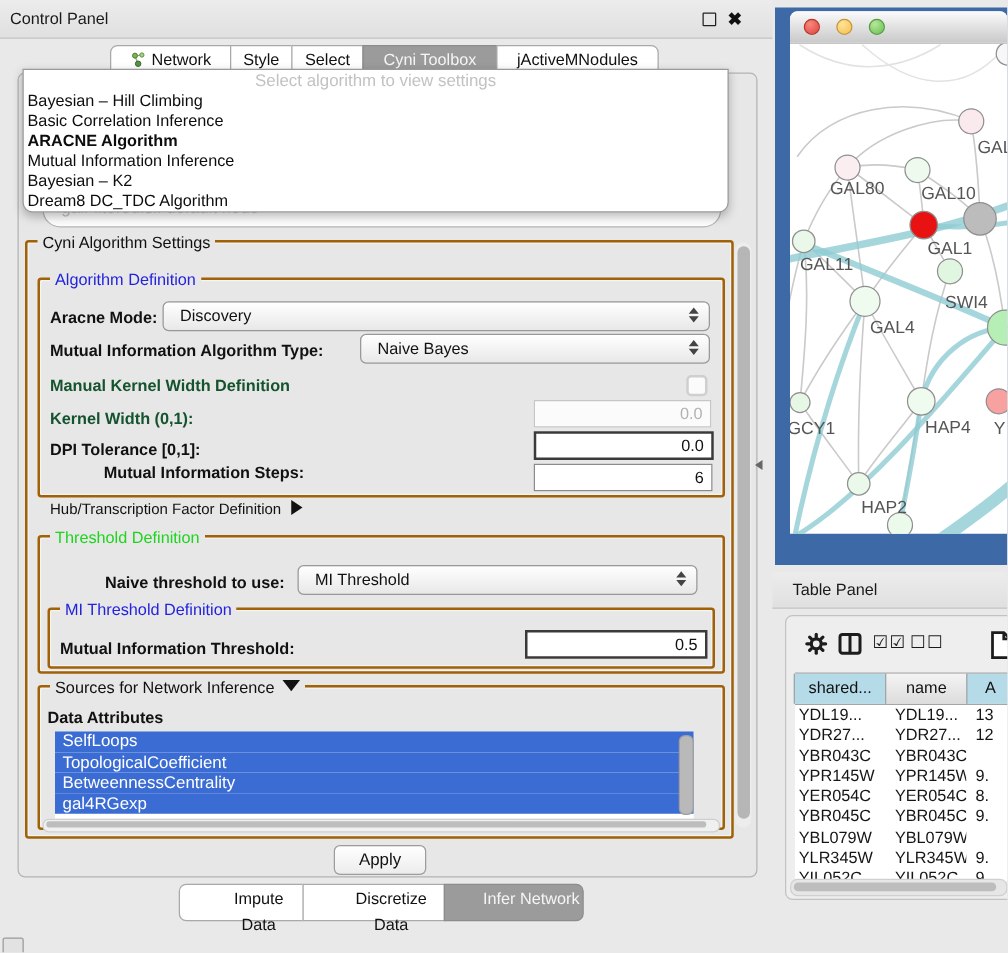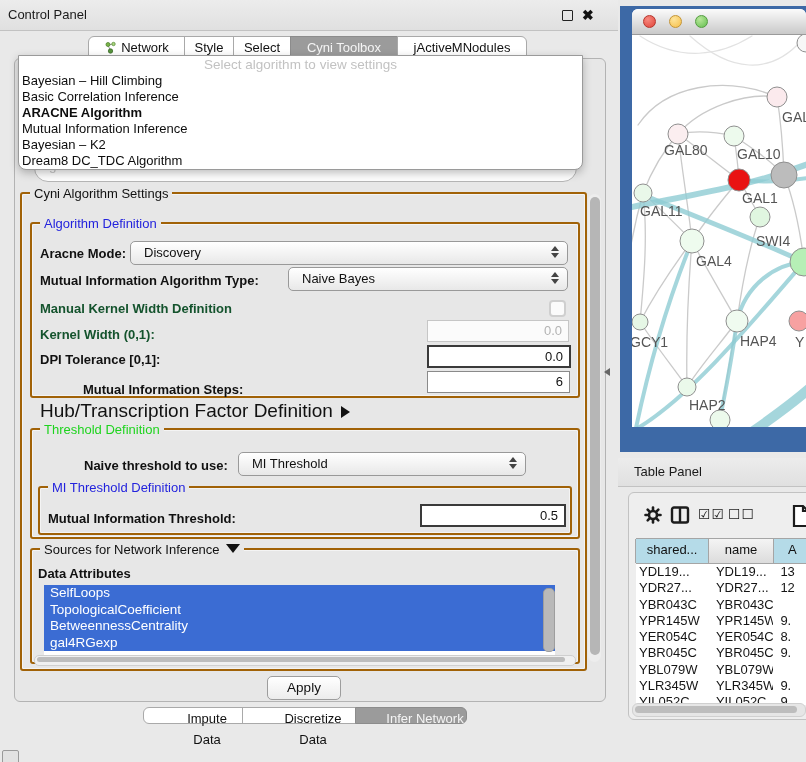--- a/index.html
+++ b/index.html
@@ -21,21 +21,21 @@
   
   .tab-panel{position:absolute;left:14px;top:58px;width:592px;height:644px;background:#e7e7e7;
       border:1px solid #b3b3b3;border-radius:6px;box-sizing:border-box;}
   
   .group{position:absolute;border:2px solid #a16207;border-radius:3px;box-shadow:inset 0 0 0 1px rgba(255,255,255,.55);}
   .gtitle{position:absolute;top:-8px;left:8px;background:#e7e7e7;padding:0 4px;font-size:13px;white-space:nowrap;}
   .gtitle.blue{color:#2323dd;}
   .gtitle.green{color:#1ed41e;}
   .lbl{position:absolute;font-weight:bold;font-size:13px;color:#111;white-space:nowrap;}
   .lbl.dis{color:#14532d;}
-  .plain{position:absolute;font-size:19px;color:#111;white-space:nowrap;text-align:center;}
+  .plain{position:absolute;font-size:12px;color:#111;white-space:nowrap;text-align:center;}
   
   .combo{position:absolute;background:linear-gradient(#ffffff,#e8e8e8);border:1px solid #999;
       border-radius:5px;font-size:13px;color:#111;box-sizing:border-box;}
   .combo .ctext{position:absolute;left:13px;top:0;line-height:22px;}
   .combo .arrows{position:absolute;right:8px;top:4px;width:8px;}
   .arr-up{width:0;height:0;border-left:4px solid transparent;border-right:4px solid transparent;border-bottom:5px solid #444;margin-bottom:2px;}
   .arr-dn{width:0;height:0;border-left:4px solid transparent;border-right:4px solid transparent;border-top:5px solid #444;}
   
   .field{position:absolute;background:#fff;border:1px solid #8a8a8a;font-size:13px;color:#111;
       text-align:right;padding:0 6px;line-height:20px;height:20px;box-sizing:content-box;}
@@ -50,21 +50,21 @@
   .attr-vscroll{position:absolute;left:543px;top:588px;width:10px;height:62px;border-radius:5px;background:#b9b9b9;border:1px solid #9e9e9e;}
   .src-hscroll{position:absolute;left:34px;top:655px;width:540px;height:9px;border-radius:5px;background:#f0f0f0;border:1px solid #cfcfcf;}
   .src-hthumb{position:absolute;left:2px;top:1px;width:528px;height:5px;border-radius:3px;background:#bdbdbd;}
   
   .cp-vscroll{position:absolute;left:588px;top:194px;width:13px;height:468px;background:#ededed;border-radius:7px;}
   .cp-vthumb{position:absolute;left:1.5px;top:3px;width:10px;height:458px;background:#b6b6b6;border-radius:6px;}
   
   .apply-btn{position:absolute;left:267px;top:676px;width:72px;height:22px;border:1px solid #9d9d9d;border-radius:5px;
       background:linear-gradient(#ffffff,#ececec);text-align:center;line-height:22px;font-size:13.5px;}
   
-  .btab{position:absolute;top:707px;height:17px;background:#fff;border:1px solid #a9a9a9;text-align:center;line-height:21px;font-size:13px;box-sizing:border-box;padding-left:28px;}
+  .btab{position:absolute;top:707px;height:30px;background:#fff;border:1px solid #a9a9a9;text-align:center;line-height:21px;font-size:13px;box-sizing:border-box;padding-left:28px;}
   .btab.first{border-radius:6px 0 0 6px;}
   .btab.last{border-radius:0 6px 6px 0;}
   .btab.sel{background:#9b9b9b;color:#f5f5f5;border-color:#8c8c8c;}
   
   .popup{position:absolute;left:18px;top:55px;width:563px;height:113px;background:#fff;border:1px solid #9a9a9a;
       border-radius:0 0 8px 8px;box-shadow:0 3px 8px rgba(0,0,0,.25);z-index:50;overflow:hidden;}
   .popup-ph{height:17px;line-height:17px;text-align:center;color:#c2c2c2;font-size:13.5px;}
   .popup-item{height:16px;line-height:16px;padding-left:3px;font-size:13px;color:#0d0d0d;}
   .popup-item.sel{font-weight:bold;}
   .combo-ghost{position:absolute;left:34px;top:148px;width:543px;height:34px;border:1px solid #b5b5b5;border-radius:14px;
@@ -162,32 +162,32 @@
         <span class="arr-up" style="display:block;"></span>
         <span class="arr-dn" style="display:block;"></span>
       </span>
   </div>
   <span class="lbl dis" style="left:40px;top:301px;">Manual Kernel Width Definition</span>
   <div class="cbx" style="left:549px;top:300px;"></div>
   <span class="lbl dis" style="left:40px;top:327px;">Kernel Width (0,1):</span>
   <div class="field dis" style="left:427px;top:320px;width:128px;">0.0</div>
   <span class="lbl" style="left:40px;top:352px;">DPI Tolerance [0,1]:</span>
   <div class="field strong" style="left:427px;top:345px;width:128px;">0.0</div>
-  <span class="lbl" style="left:40px;top:382px;padding-left:43px;">Mutual Information Steps:</span>
+  <span class="lbl" style="left:40px;top:370px;padding-left:43px;">Mutual Information Steps:</span>
   <div class="field" style="left:427px;top:371px;width:129px;">6</div>
 
   <div class="plain" style="left:40px;top:400px;">
     <span>Hub/Transcription Factor Definition</span><span class="tri-right"></span>
   </div>
 
   <div class="group" style="left:30px;top:428px;width:546px;height:107px;">
     <span class="gtitle green">Threshold Definition</span>
   </div>
   <span class="lbl" style="left:84px;top:458px;">Naive threshold to use:</span>
-  <div class="combo" style="left:238px;top:452px;width:288px;height:24px;">
+  <div class="combo" style="left:238px;top:452px;width:320px;height:24px;">
     <span class="ctext">MI Threshold</span>
     <span class="arrows">
         <span class="arr-up" style="display:block;"></span>
         <span class="arr-dn" style="display:block;"></span>
       </span>
   </div>
   <div class="group" style="left:38px;top:486px;width:530px;height:45px;">
     <span class="gtitle blue">MI Threshold Definition</span>
   </div>
   <span class="lbl" style="left:48px;top:511px;">Mutual Information Threshold:</span>

